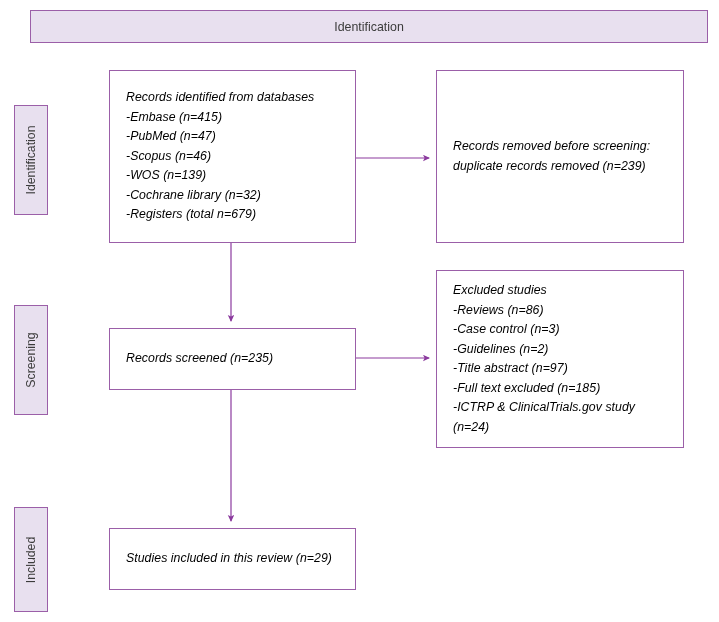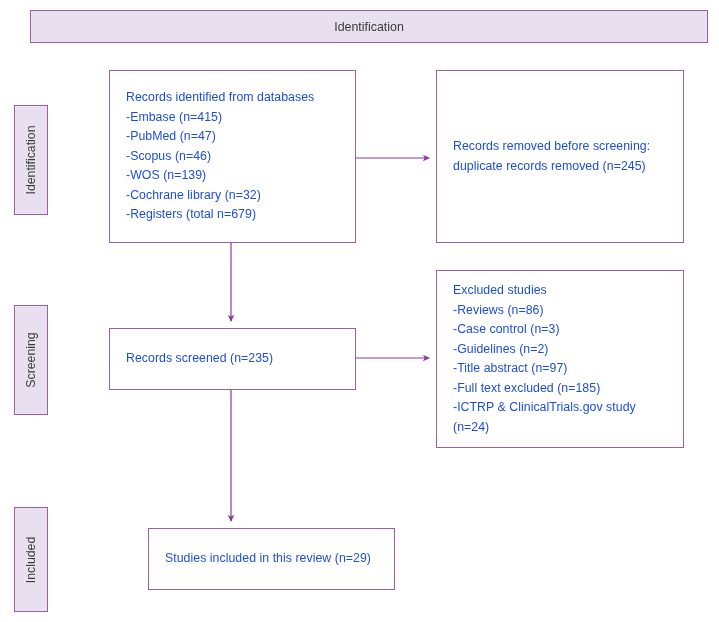--- a/index.html
+++ b/index.html
@@ -30,23 +30,24 @@
     border: 1.3px solid #9b5fa8;
     background: #ffffff;
     display: flex;
     align-items: center;
     padding: 0 16px;
   }
 
   .node .body {
     font-size: 12.3px;
     line-height: 19.5px;
-    color: #1d4ed8;
+    color: #000000;
     white-space: pre-line;
     letter-spacing: 0.05px;
+    font-style: italic;
   }
 
   
   #header-banner {
     position: absolute;
     left: 22px;
     top: 10px;
     width: 678px;
     height: 33px;
     box-sizing: border-box;
@@ -80,21 +81,21 @@
 
   #stage-identification { top: 105px;  height: 110px; }
   #stage-screening      { top: 305px;  height: 110px; }
   #stage-included       { top: 507px;  height: 105px; }
 
   
   #node-records-identified { left: 101px; top: 70px;  width: 247px; height: 173px; }
   #node-records-removed    { left: 428px; top: 70px;  width: 248px; height: 173px; }
   #node-records-screened   { left: 101px; top: 328px; width: 247px; height: 62px;  }
   #node-excluded-studies   { left: 428px; top: 270px; width: 248px; height: 178px; }
-  #node-studies-included   { left: 101px; top: 528px; width: 247px; height: 62px; margin-left: 39px;  }
+  #node-studies-included   { left: 101px; top: 528px; width: 247px; height: 62px;  }
 
   
   #node-records-identified { align-items: center; }
   #node-excluded-studies   { align-items: center; }
 
   
   #connectors {
     position: absolute;
     left: 0; top: 0;
     width: 719px;
@@ -128,21 +129,21 @@
    -Embase (n=415)
    -PubMed (n=47)
    -Scopus (n=46)
    -WOS (n=139)
    -Cochrane library (n=32)
    -Registers (total n=679)</div>
   </div>
 
   <div class="node" id="node-records-removed">
     <div class="body">Records removed before screening:
-duplicate records removed (n=245)</div>
+duplicate records removed (n=239)</div>
   </div>
 
   <div class="node" id="node-records-screened">
     <div class="body">Records screened (n=235)</div>
   </div>
 
   <div class="node" id="node-excluded-studies">
     <div class="body">Excluded studies
    -Reviews (n=86)
    -Case control (n=3)

